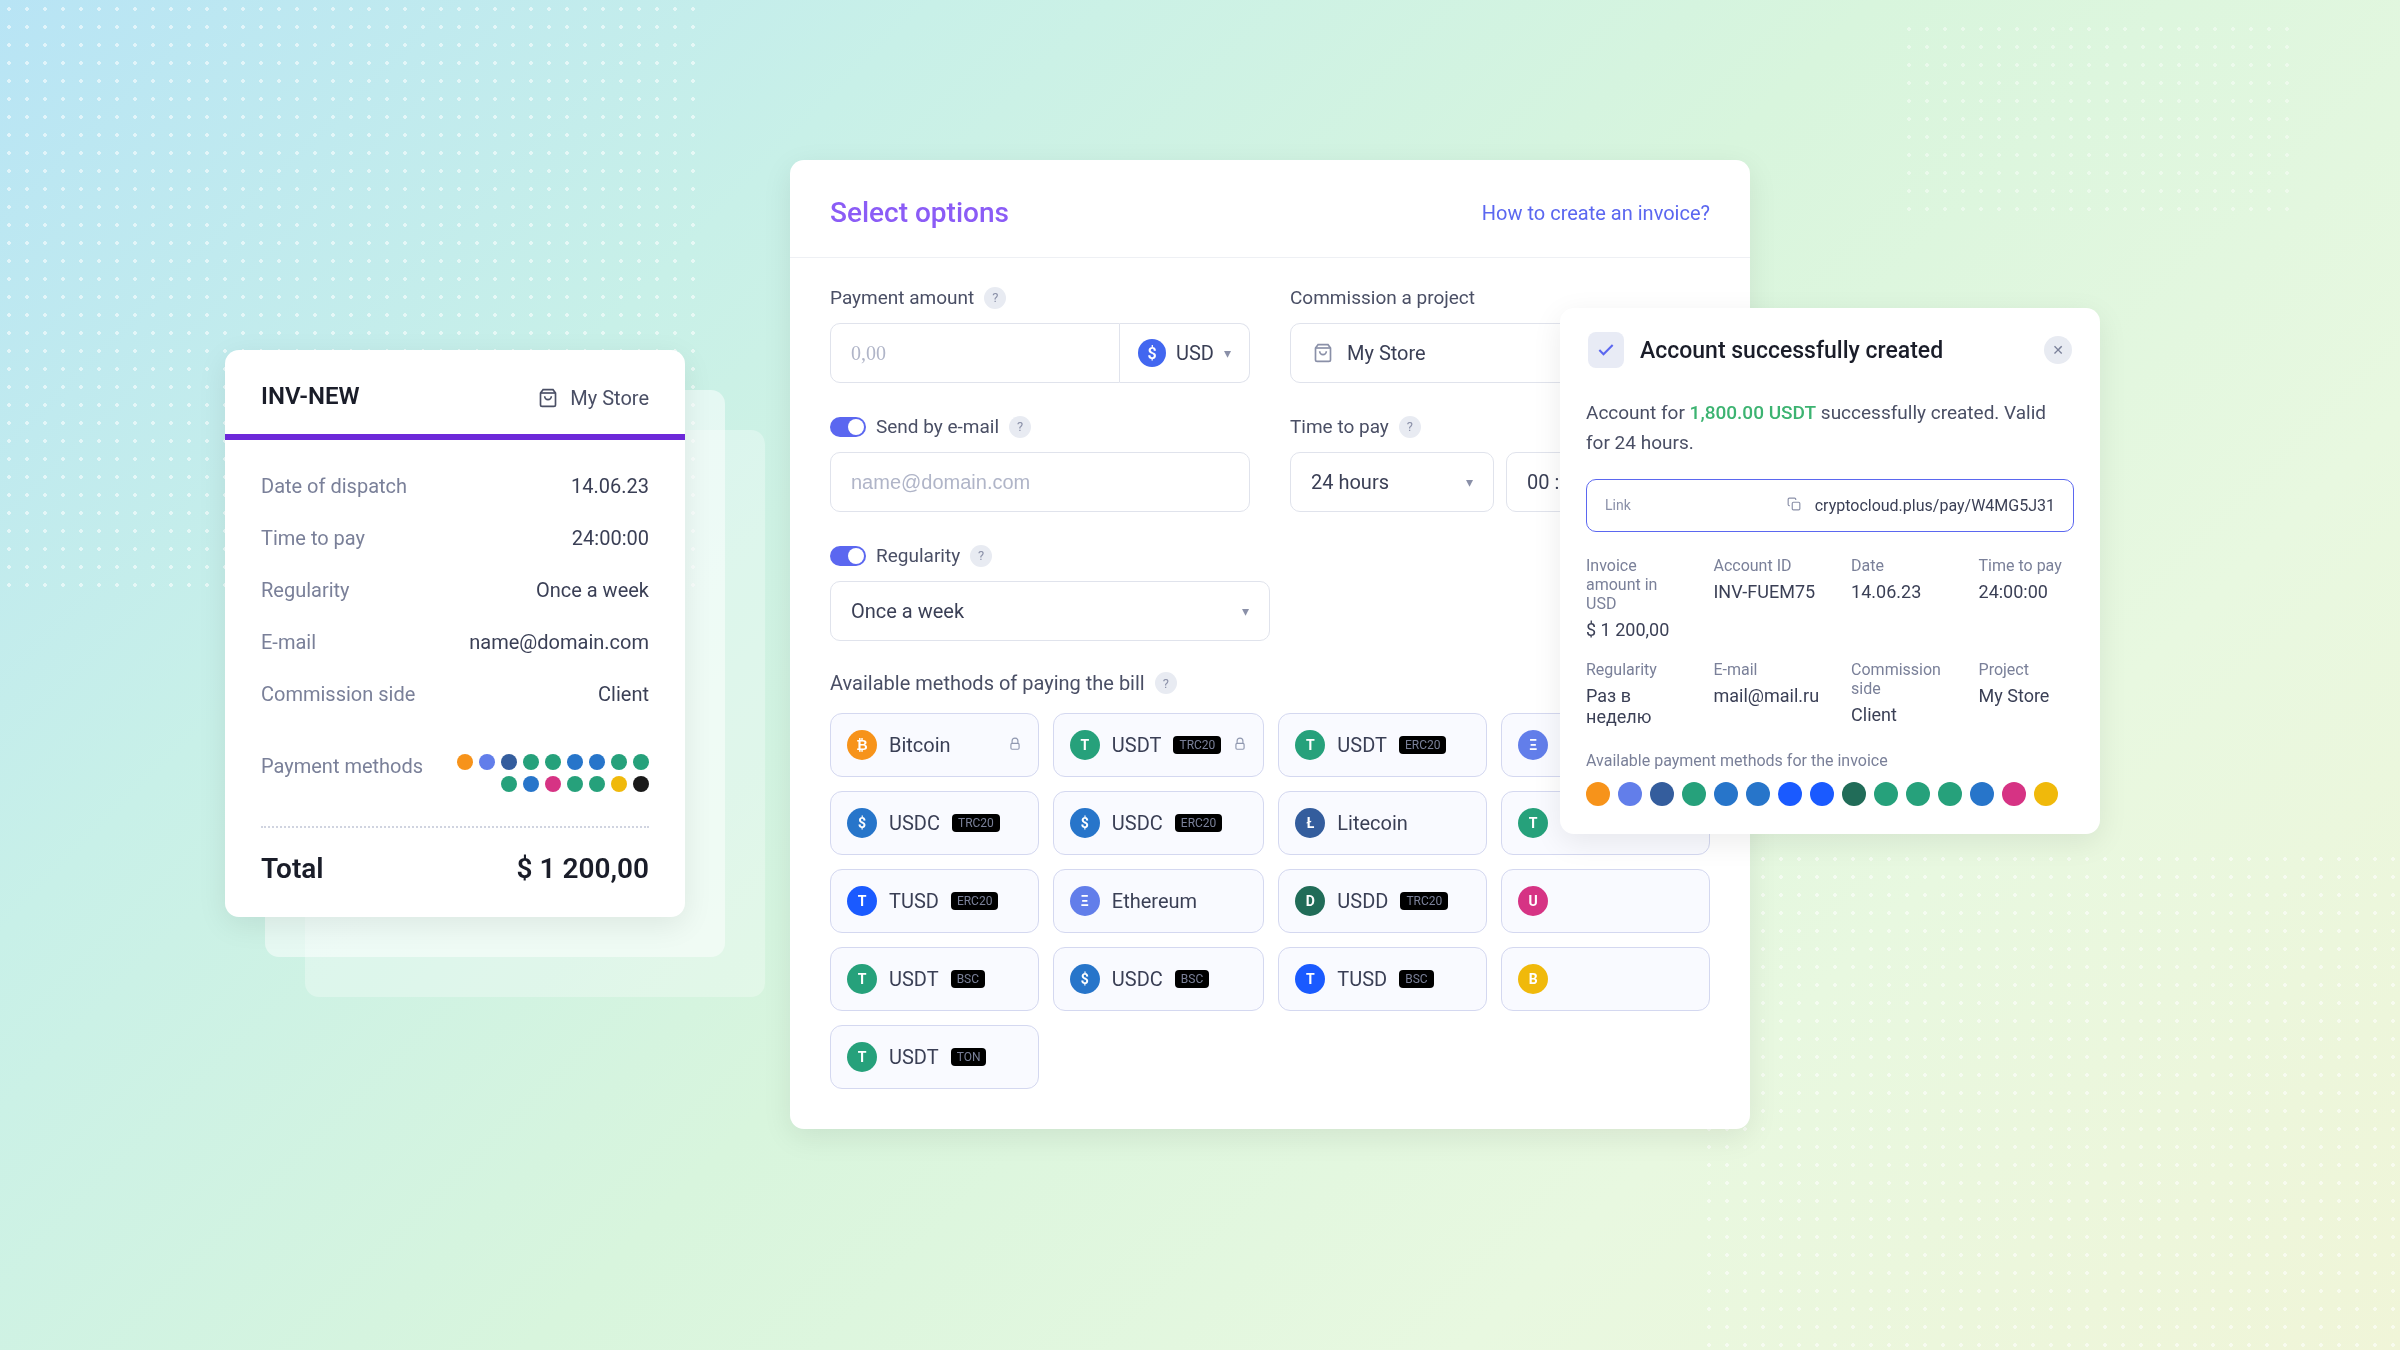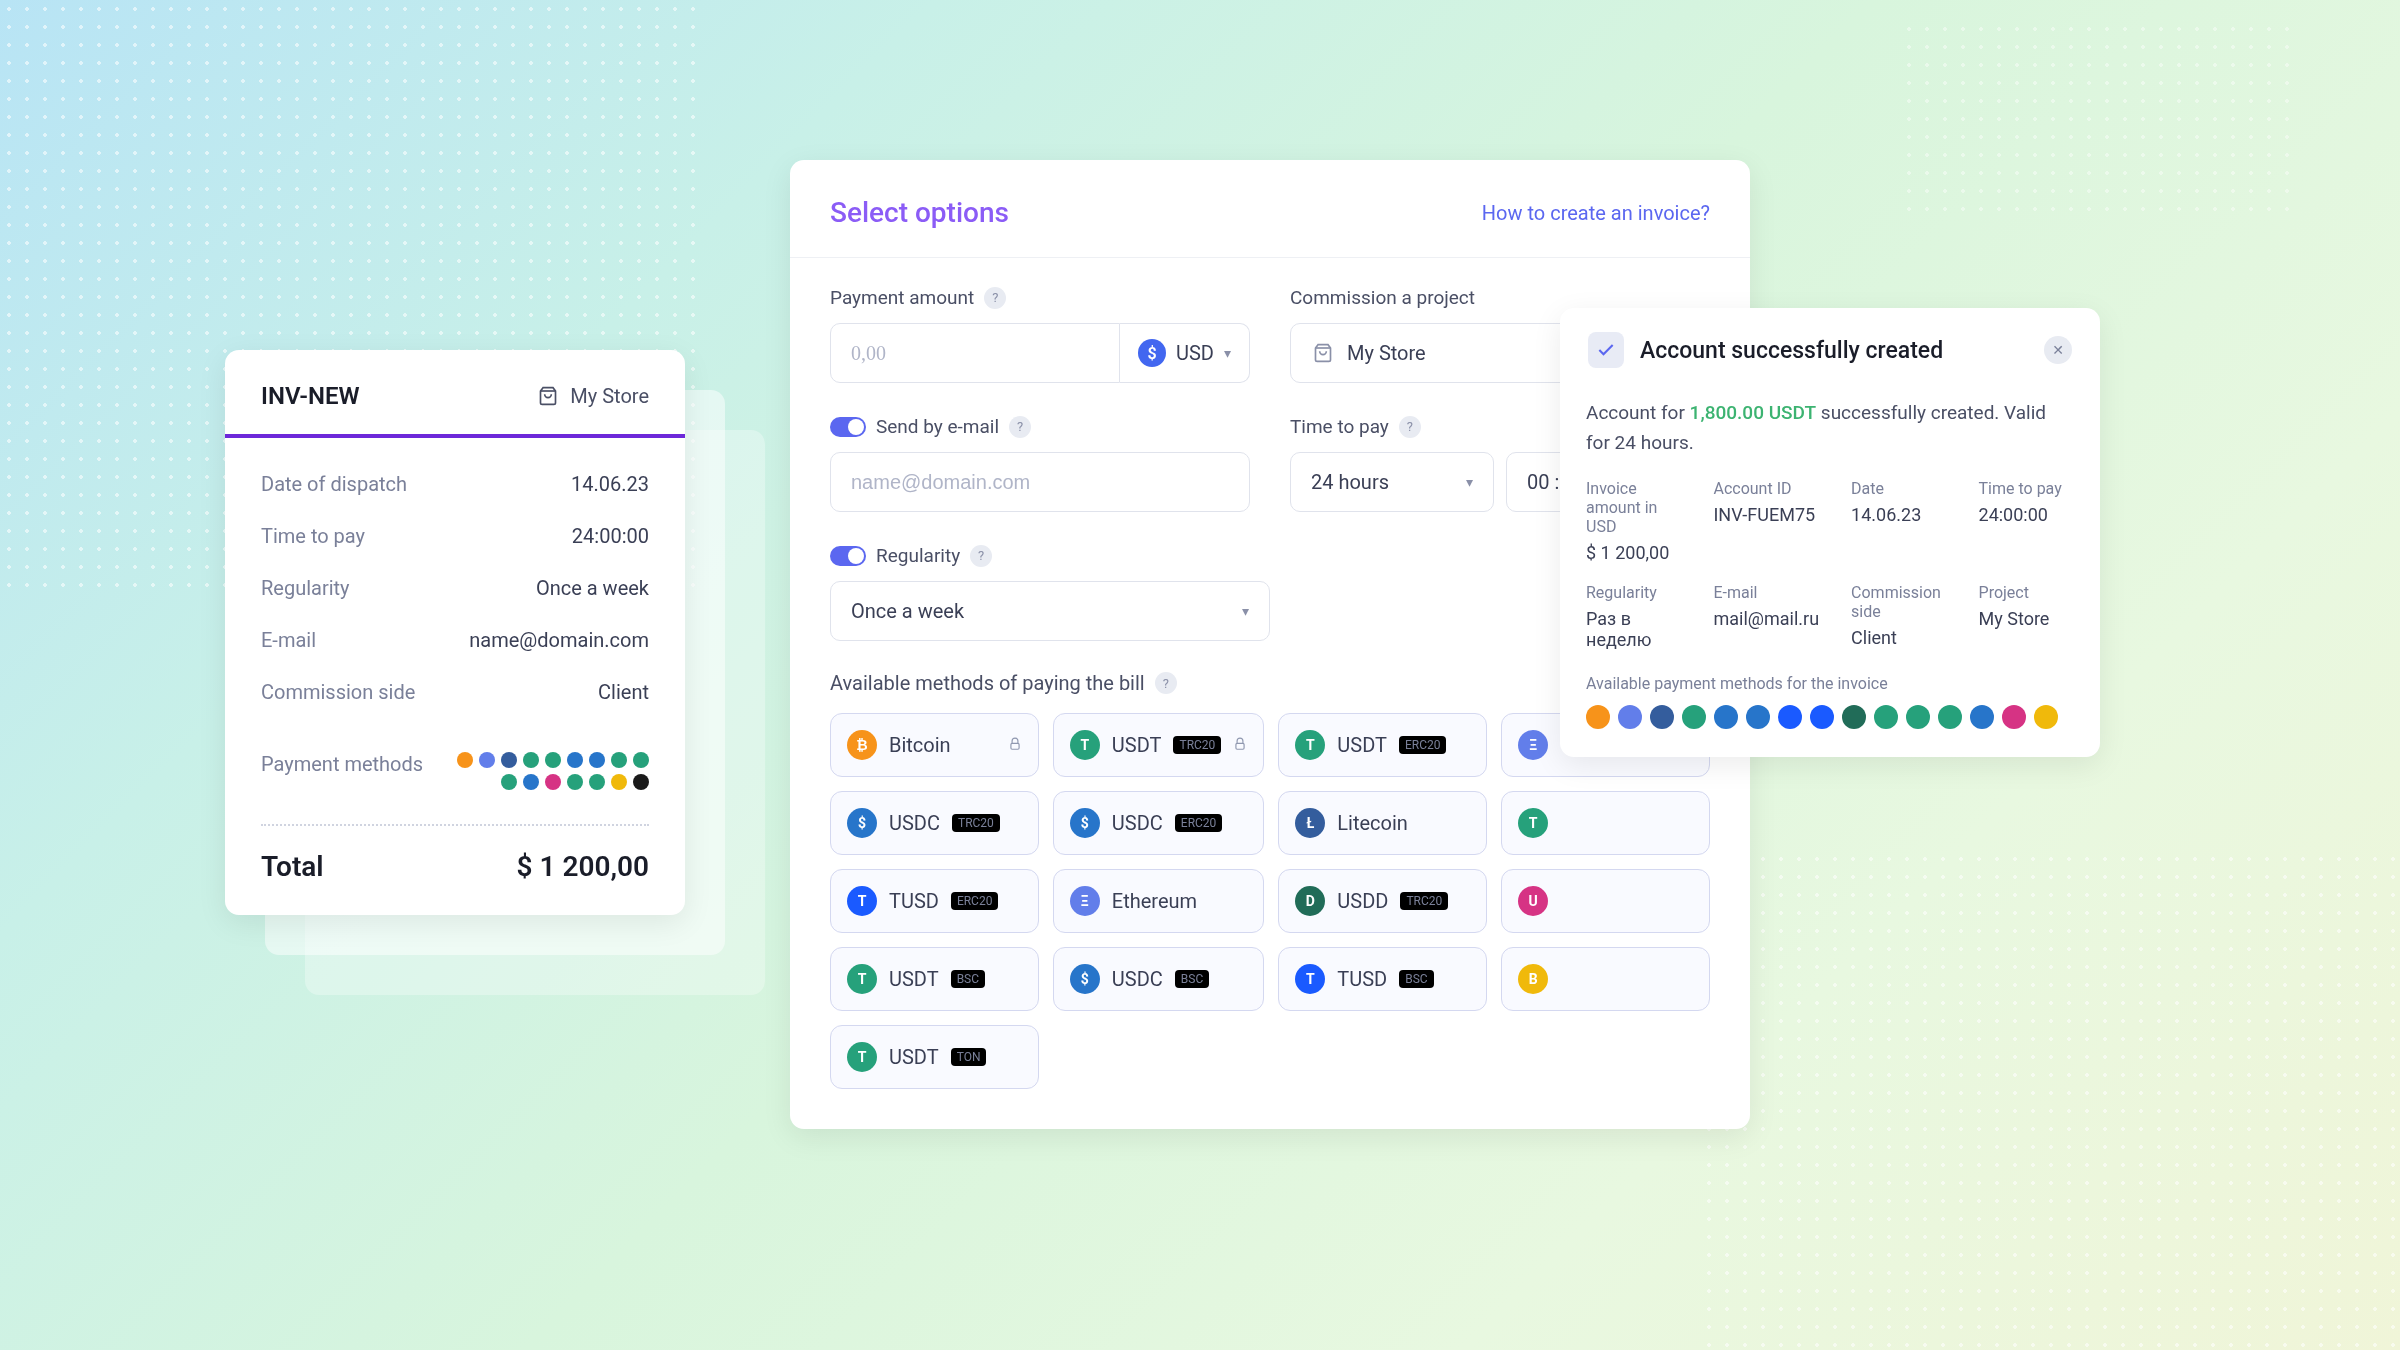--- a/index.html
+++ b/index.html
@@ -37,23 +37,23 @@
   background: rgba(255,255,255,0.5);
   border-radius: 14px;
   z-index: -1;
 }
 .card-left .shadow1 { left: 40px; right: -40px; top: 40px; bottom: -40px; }
 .card-left .shadow2 { left: 80px; right: -80px; top: 80px; bottom: -80px; opacity: 0.6; }
 
 .card-left-header {
   display: flex;
   justify-content: space-between;
-  align-items: center;
+  align-items: flex-end;
   padding: 32px 36px 24px;
-  border-bottom: 4px solid #6d28d9;
+  border-bottom: 6px solid #6d28d9;
 }
 .inv-title { font-size: 24px; font-weight: 600; color: #1a1d29; }
 .store-chip { display: flex; align-items: center; gap: 10px; font-size: 20px; color: #4a4f65; }
 .bag-icon { width: 24px; height: 24px; display: inline-flex; align-items: center; justify-content: center; }
 .card-left-body { padding: 20px 36px; }
 .row { display: flex; justify-content: space-between; padding: 14px 0; font-size: 20px; }
 .row .label { color: #7a8099; }
 .row .value { color: #3a3f55; }
 .methods-icons { display: flex; flex-wrap: wrap; gap: 6px; justify-content: flex-end; max-width: 200px; }
 .coin-dot { width: 16px; height: 16px; border-radius: 50%; display: inline-block; }
@@ -376,20 +376,30 @@
     </div>
     <div class="right-title">Account successfully created</div>
     <div class="close-btn">
       <span>✕</span>
     </div>
   </div>
   <div class="right-body">
     <div class="right-msg">
       <span>Account for </span><span class="amt">1,800.00 USDT</span><span> successfully created. Valid for 24 hours.</span>
     </div>
+    <div class="link-box">
+      <span class="link-label">Link</span>
+      <span class="copy-ico">
+        <svg width="14" height="14" viewBox="0 0 24 24" fill="none" stroke="#8a90a8" stroke-width="2">
+            <rect x="9" y="9" width="13" height="13" rx="2"></rect>
+            <path d="M5 15H4a2 2 0 01-2-2V4a2 2 0 012-2h9a2 2 0 012 2v1"></path>
+          </svg>
+      </span>
+      <span class="link-val">cryptocloud.plus/pay/W4MG5J31</span>
+    </div>
     <div class="info-grid" id="right-info-grid">
         <div class="info-item">
           <div class="lab">Invoice amount in USD</div>
           <div class="val">$ 1 200,00</div>
         </div>
         <div class="info-item">
           <div class="lab">Account ID</div>
           <div class="val">INV-FUEM75</div>
         </div>
         <div class="info-item">

